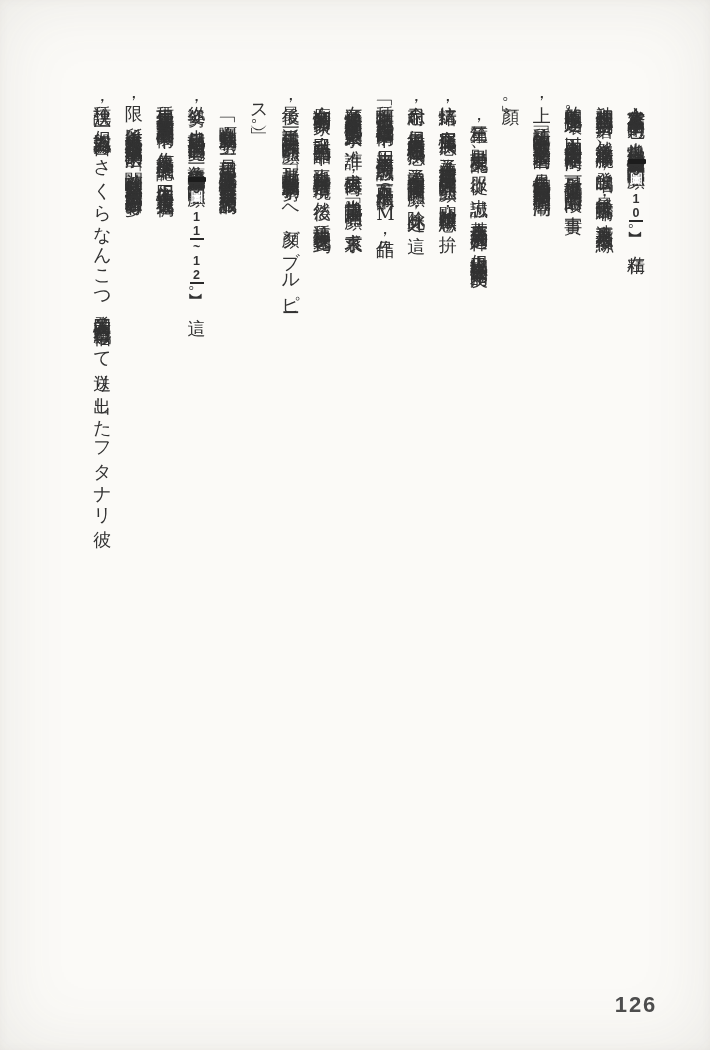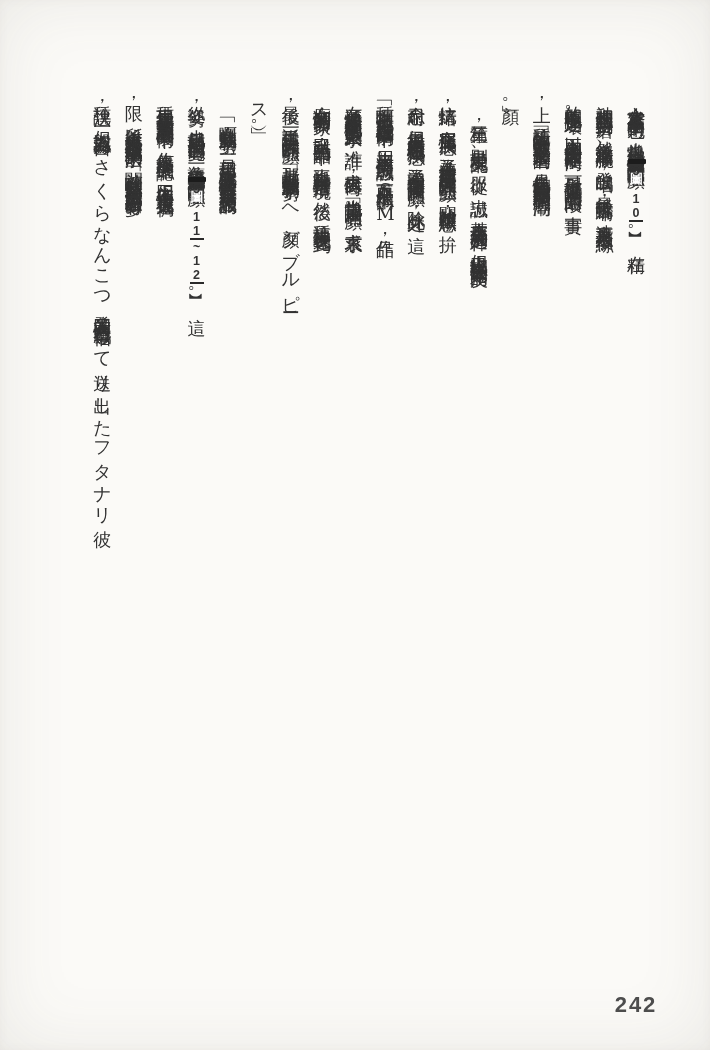--- a/index.html
+++ b/index.html
@@ -84,14 +84,14 @@
       <div class="col"><span class="seg-text">在普通性愛橋段中痴女化的女性主動索求、准許、哀求男性時，也常常運用「啊嘿顏」。哀求系</span></div>
       <div class="col"><span class="seg-text">痴女劇情的知名作家，武田弘光的作品中，也不時看得到這種情境。然後，這種失神表現進化到</span></div>
       <div class="col"><span class="seg-text">最後，誕生了一種更強烈的「啊嘿顏」。那就是「啊嘿顏雙勝利手勢（アヘ顏ダブルピー</span></div>
       <div class="col"><span class="seg-text">ス）」。</span></div>
       <div class="col indent"><span class="seg-text">「啊嘿顏雙勝利手勢」，是一種用於表現完全敗給快樂之女性對性交對象表示精神忠誠的服</span></div>
       <div class="col"><span class="seg-text">從姿勢，也就是用拍照留念的感覺，讓角色一邊比勝利手勢一邊作出「啊嘿顏」</span><span class="seg-figopen">【</span><span class="seg-figbox">圖</span><span class="seg-fignum">5-</span><span class="seg-fignumu">11</span><span class="seg-fignum">~</span><span class="seg-fignumu">12</span><span class="seg-figclose">】</span><span class="seg-text">。這</span></div>
       <div class="col"><span class="seg-text">種表現最初被用於輪姦和調教等凌辱劇情中，作為最終服從的確認；但因為使用情境實在太過侷</span></div>
       <div class="col"><span class="seg-text">限，所以後來愈來愈常被當成幽默搞笑的手法。關於「啊嘿顏雙勝利手勢」成為話題的原因有多</span></div>
       <div class="col"><span class="seg-text">種說法，但一般認為源自みさくらなんこつ發表的同人色情遊戲『信じて送り出したフタナリ彼</span></div>
     </div>
-  <div class="page-number">242</div>
+  <div class="page-number">126</div>
 </div>
 
 </body></html>

